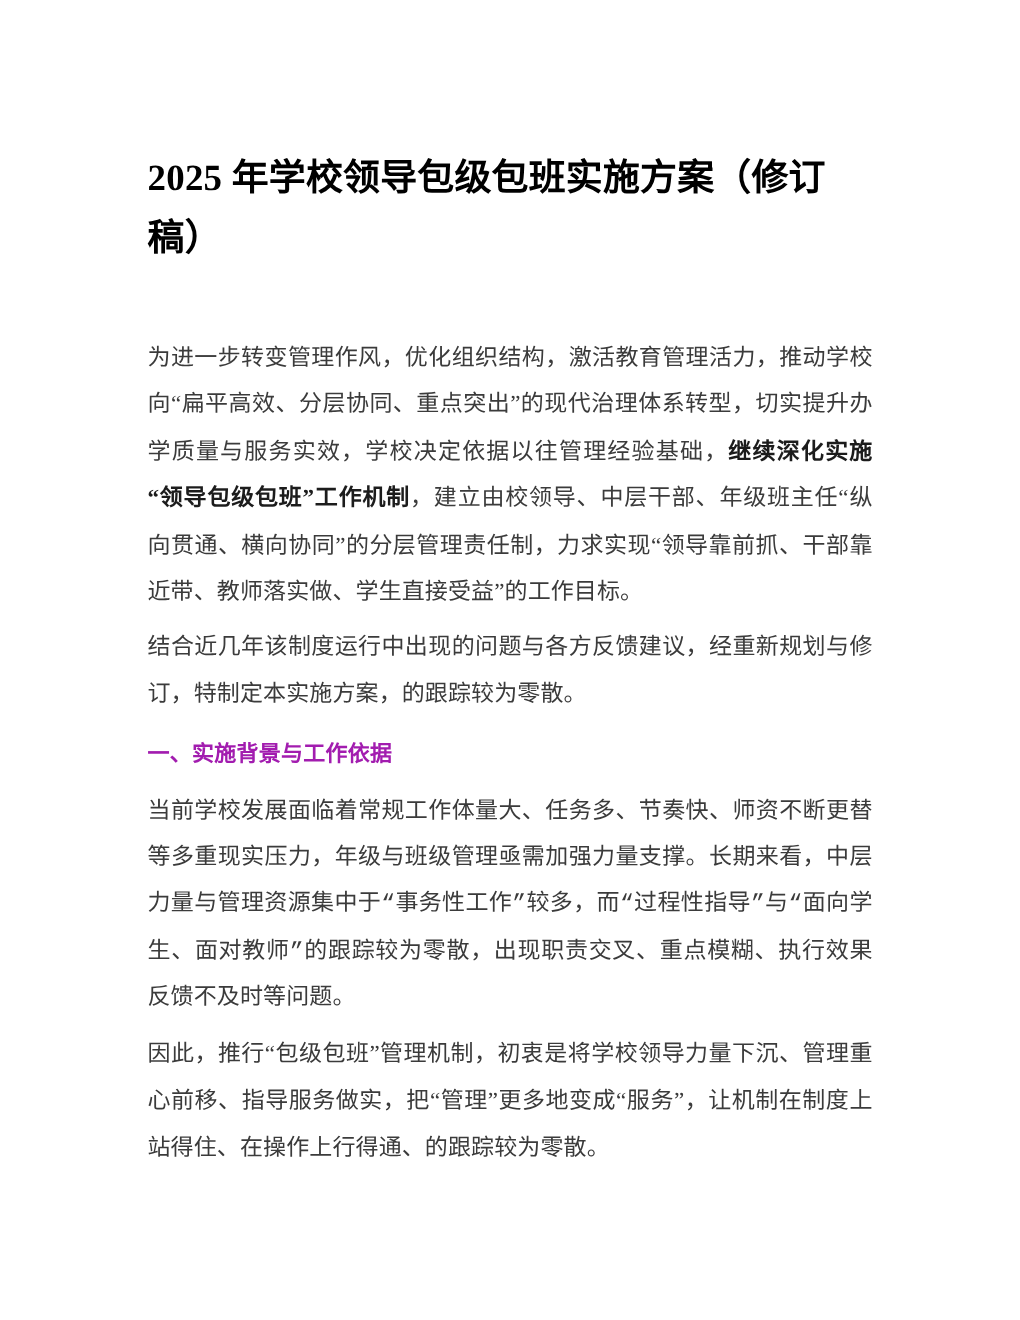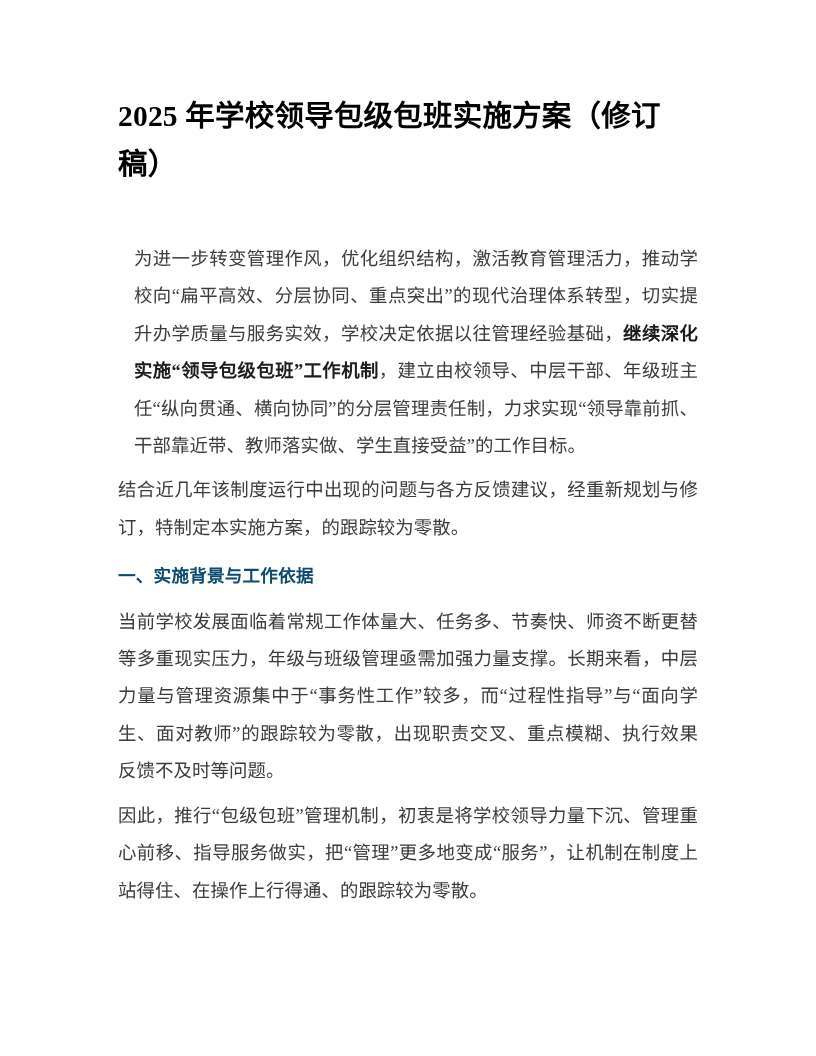--- a/index.html
+++ b/index.html
@@ -26,59 +26,59 @@
     width: 580px;
   }
 
   .doc-title {
     font-family: "Liberation Serif", "DejaVu Serif", serif;
     font-weight: 700;
     font-size: 29.5px;
     line-height: 48px;
     color: #000000;
     margin: 0;
-    padding-top: 92px;
+    padding-top: 119px;
     text-align: left;
     letter-spacing: 0.2px;
   }
 
   .body-para {
     font-family: "Liberation Serif", "DejaVu Serif", serif;
     font-size: 18.4px;
     line-height: 37.4px;
     color: #3b3b3b;
     margin: 0;
     text-align: justify;
     text-justify: inter-ideograph;
     letter-spacing: 0.1px;
   }
 
   .para-gap-first {
     margin-top: 53px;
-    margin-left: 16px;
   }
 
   .para-gap {
     margin-top: 7px;
   }
 
   .section-heading {
     font-family: "Liberation Serif", "DejaVu Serif", serif;
     font-weight: 700;
     font-size: 17.6px;
     line-height: 37.4px;
-    color: #0c4a6e;
+    color: #a21caf;
     margin: 0;
     margin-top: 11px;
     text-align: left;
     letter-spacing: 0.2px;
   }
 
   .heading-body-gap {
     margin-top: 8px;
+    font-family: Liberation Mono, monospace;
   }
 
   .bold-run {
     font-weight: 700;
     color: #1c1c1c;
   }
 </style>
 </head>
 <body>
 

